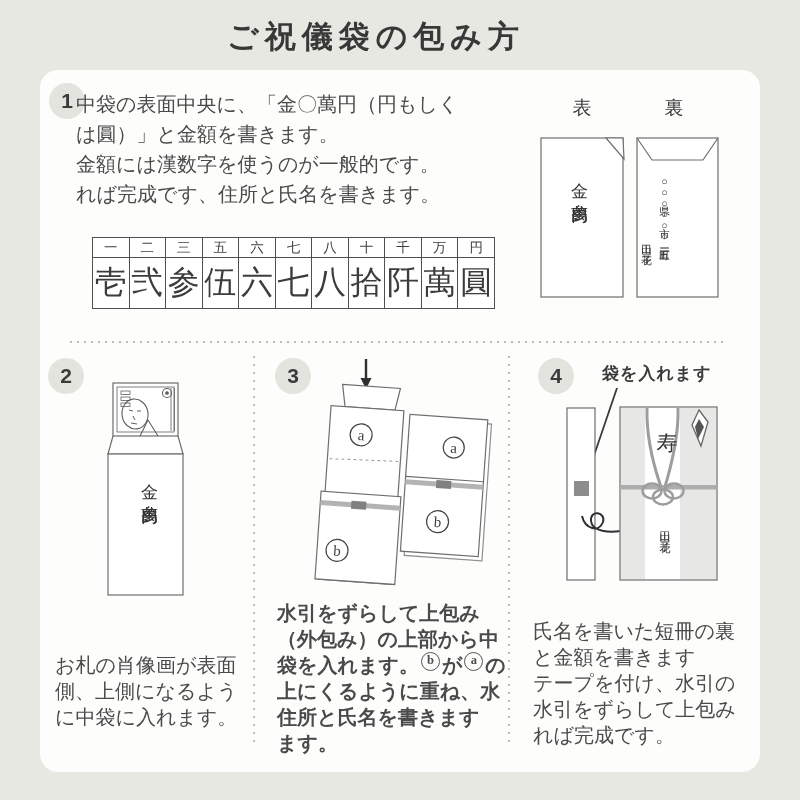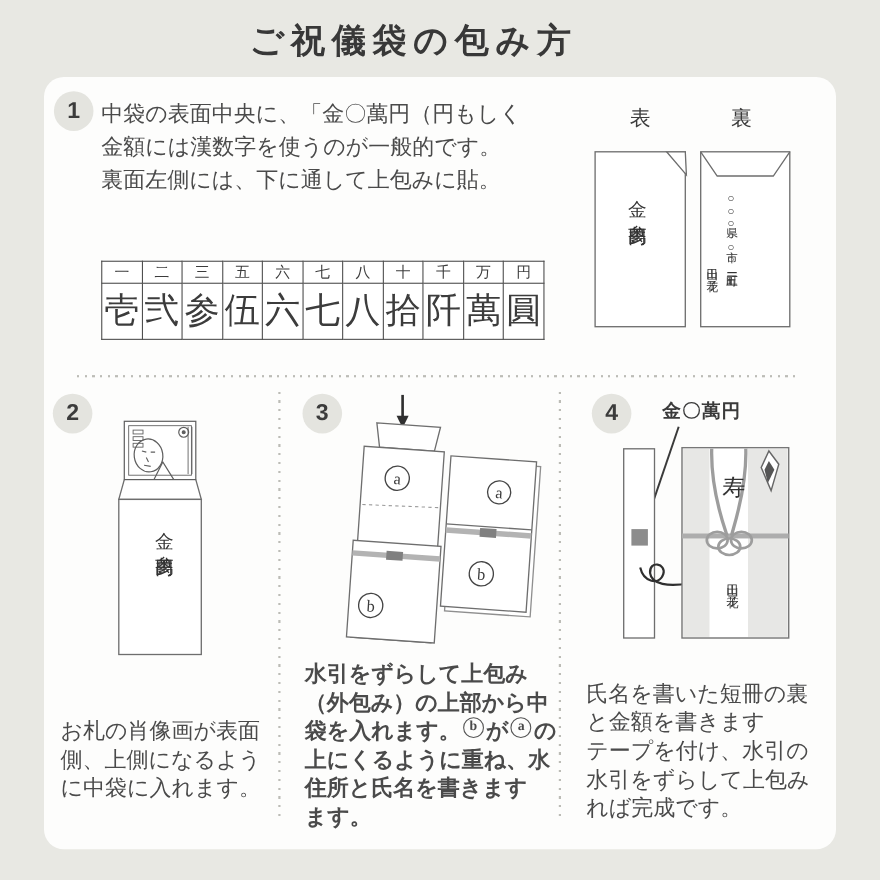--- a/index.html
+++ b/index.html
@@ -7,21 +7,21 @@
         font-family:"Liberation Sans",sans-serif;color:#474747;}
   .title{position:absolute;top:16px;left:0;width:752px;text-align:center;margin:0;
          font-size:31px;font-weight:bold;letter-spacing:6px;color:#383838;}
   .card{position:absolute;left:40px;top:70px;width:720px;height:702px;
         background:#fdfdfc;border-radius:18px;}
   .sec{position:absolute;}
   .badge{position:absolute;width:36px;height:36px;border-radius:50%;background:#e4e4df;
          color:#3b3b3b;font-size:21px;font-weight:bold;text-align:center;line-height:36px;}
   .cap{position:absolute;font-size:20px;line-height:26px;color:#4a4a4a;white-space:nowrap;}
   .cap .ln{height:26px;}
-  .s1text{position:absolute;left:52px;top:19px;font-size:20px;line-height:30px;
+  .s1text{position:absolute;left:36px;top:19px;font-size:20px;line-height:30px;
           color:#4a4a4a;white-space:nowrap;}
   .s1text .ln{height:30px;}
   .kanji-table{position:absolute;left:52px;top:167px;width:403px;border-collapse:collapse;
                table-layout:fixed;font-family:"Liberation Serif",serif;color:#3c3c3c;}
   .kanji-table td{border:1px solid #4f4f4f;text-align:center;padding:0;background:#fff;}
   .row-std td{height:19px;font-size:13.5px;}
   .row-formal td{height:50px;font-size:32px;}
   .envlabel{position:absolute;width:30px;text-align:center;top:25px;font-size:19px;
             color:#3c3c3c;font-family:"Liberation Serif",serif;}
   .vtext{position:absolute;writing-mode:vertical-rl;font-family:"Liberation Serif",serif;
@@ -134,22 +134,23 @@
           <polygon points="659,340 668,352 661,376 652,355" fill="#ffffff" stroke="#666666" stroke-width="1.3"></polygon>
           <polygon points="659,349 664,357 658,369 655,357" fill="#555555"></polygon>
         </g>
       </g>
     </svg>
 
     <div class="sec" style="left:0;top:0;width:720px;height:272px;">
       <div class="badge" style="left:9px;top:13px;">1</div>
       <div class="s1text">
         <div class="ln">中袋の表面中央に、「金〇萬円（円もしく</div>
+        <div class="ln">は圓）」と金額を書きます。</div>
         <div class="ln">金額には漢数字を使うのが一般的です。</div>
-        <div class="ln">裏面左側には、下に通して上包みに貼。</div>
+        <div class="ln">れば完成です、住所と氏名を書きます。</div>
       </div>
       <table class="kanji-table">
         <tbody>
             <tr class="row-std">
           <td>一</td>
           <td>二</td>
           <td>三</td>
           <td>五</td>
           <td>六</td>
           <td>七</td>
@@ -208,21 +209,21 @@
           <span>の</span>
         </div>
         <div class="ln">上にくるように重ね、水</div>
         <div class="ln">住所と氏名を書きます</div>
         <div class="ln">ます。</div>
       </div>
     </div>
 
     <div class="sec" style="left:468px;top:272px;width:252px;height:430px;">
       <div class="badge" style="left:30px;top:16px;">4</div>
-      <div class="tape-label">金〇萬円</div>
+      <div class="tape-label">袋を入れます</div>
       <div class="vtext" style="left:145px;top:74px;font-size:21px;">寿</div>
       <div class="vtext" style="left:149px;top:180px;font-size:11px;">山田　花子</div>
       <div class="cap" style="left:25px;top:276px;">
         <div class="ln">氏名を書いた短冊の裏</div>
         <div class="ln">と金額を書きます</div>
         <div class="ln">テープを付け、水引の</div>
         <div class="ln">水引をずらして上包み</div>
         <div class="ln">れば完成です。</div>
       </div>
     </div>

